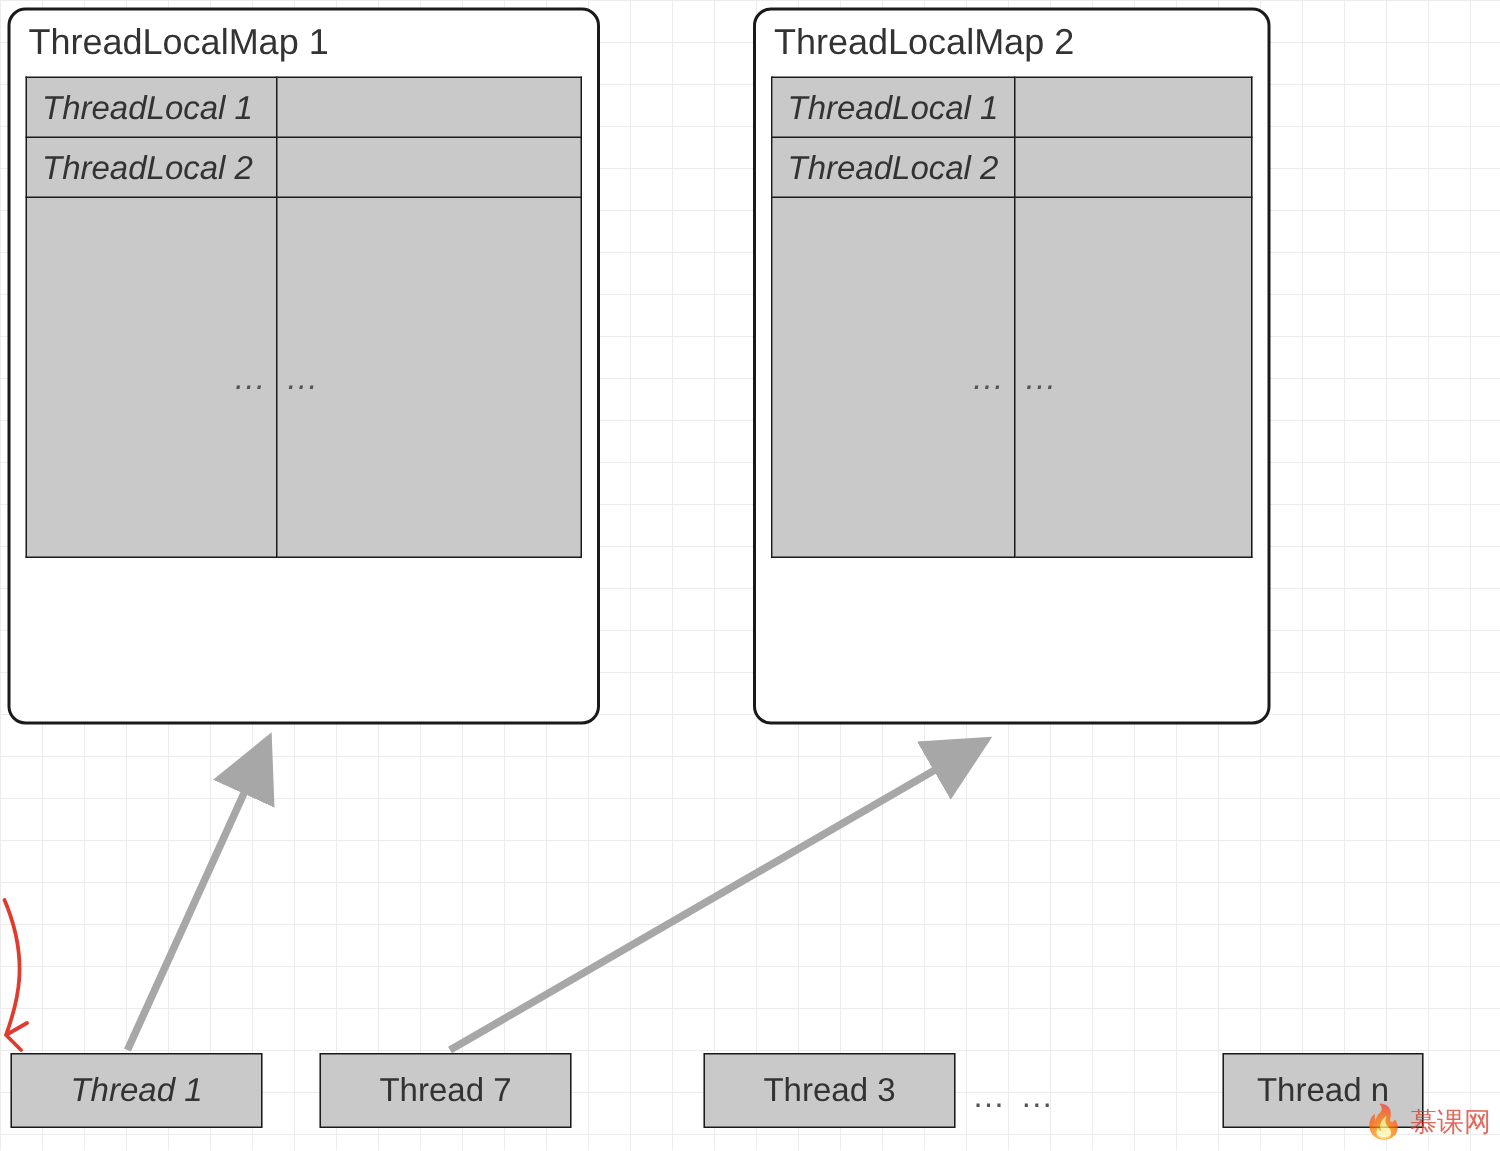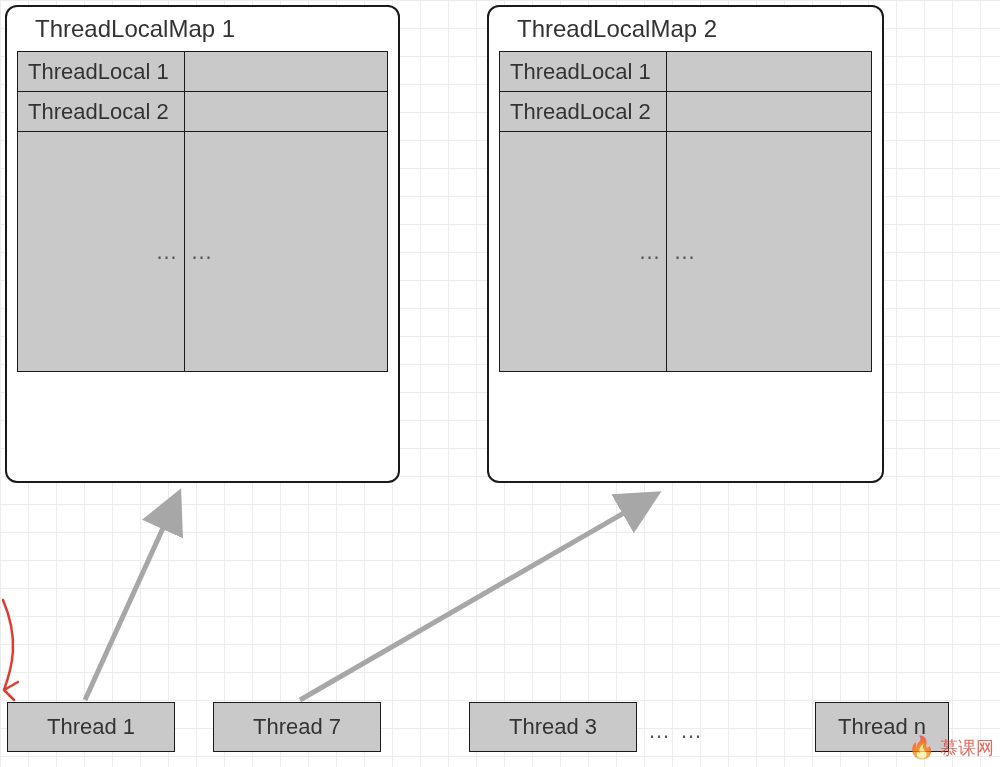--- a/index.html
+++ b/index.html
@@ -22,25 +22,26 @@
   .map {
     position: absolute;
     background: #fff;
     border: 2px solid #1a1a1a;
     border-radius: 12px;
     box-sizing: border-box;
     padding: 6px 10px 12px 10px;
   }
   .map-title {
     font-size: 24px;
-    margin: 2px 0 8px 18px;
+    margin: 2px 0 8px 2px;
   }
   .table {
     border-collapse: collapse;
     width: 100%;
+    font-style: italic;
   }
   .table td {
     border: 1.5px solid #1a1a1a;
     background: #c9c9c9;
     font-size: 22px;
     vertical-align: middle;
     box-sizing: border-box;
   }
   .table .key {
     padding: 6px 10px;
@@ -118,41 +119,41 @@
         <td class="val"></td>
       </tr>
       <tr class="spacer">
         <td class="key">…</td>
         <td class="val">…</td>
       </tr>
     </tbody>
       </table>
   </div>
 
-  <div class="map" style="left:487px; top:5px; width:397px; height:478px;">
+  <div class="map" style="left:502px; top:5px; width:345px; height:478px;">
     <div class="map-title">ThreadLocalMap 2</div>
     <table class="table">
       <tbody>
           <tr>
         <td class="key">ThreadLocal 1</td>
         <td class="val"></td>
       </tr>
       <tr>
         <td class="key">ThreadLocal 2</td>
         <td class="val"></td>
       </tr>
       <tr class="spacer">
         <td class="key">…</td>
         <td class="val">…</td>
       </tr>
     </tbody>
       </table>
   </div>
 
-  <div class="thread" style="left:7px;  top:702px; width:168px; height:50px;">Thread 1</div>
+  <div class="thread" style="left:7px;  top:702px; width:168px; height:50px;font-style:italic;">Thread 1</div>
   <div class="thread" style="left:213px; top:702px; width:168px; height:50px;">Thread 7</div>
   <div class="thread" style="left:432px; top:702px; width:168px; height:50px;margin-left:37px;">Thread 3</div>
   <div class="dots-between" style="left:648px; top:718px;">… …</div>
   <div class="thread" style="left:815px; top:702px; width:134px; height:50px;">Thread n</div>
 
   <svg class="arrows">
     <defs>
       <marker id="ah" viewBox="0 0 12 12" refX="10" refY="6" markerWidth="9" markerHeight="9" orient="auto-start-reverse">
         <path d="M0,0 L12,6 L0,12 Z" fill="#a7a7a7"></path>
       </marker>

